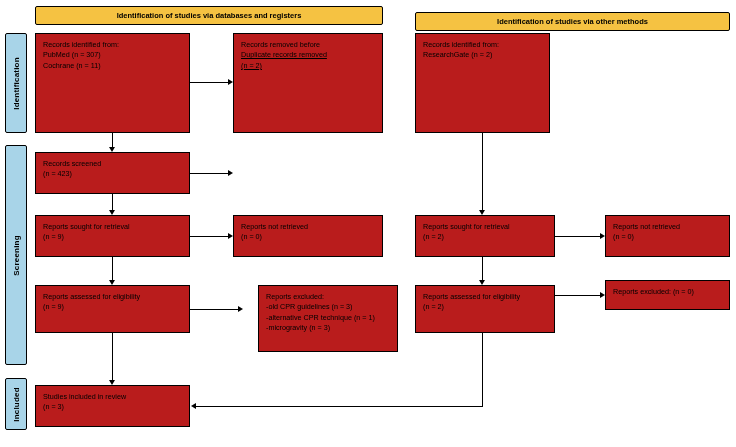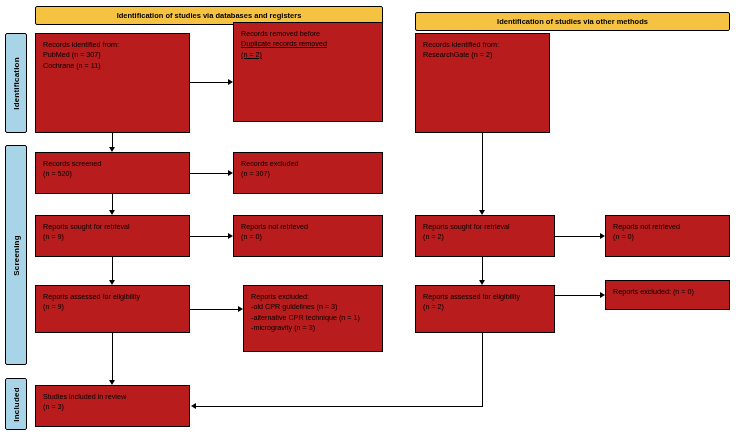--- a/index.html
+++ b/index.html
@@ -107,53 +107,51 @@
   </div>
 
   <div class="side-label" style="left:5px; top:378px; width:22px; height:52px;">
     <span>Included</span>
   </div>
 
   <div class="node" style="left:35px; top:33px; width:155px; height:100px;">Records identified from:
    PubMed (n = 307)
    Cochrane (n = 11)</div>
 
-  <div class="node" style="left:233px; top:22px; width:150px; height:100px; white-space:normal;">
+  <div class="node" style="left:233px; top:33px; width:150px; height:100px; white-space:normal;">
     <div>
       <span>Records removed before</span>
     </div>
     <div style="white-space:pre-line;text-decoration:underline;">Duplicate records removed
 (n = 2)</div>
   </div>
 
   <div class="node" style="left:415px; top:33px; width:135px; height:100px;">Records identified from:
    ResearchGate (n = 2)</div>
 
   <div class="node" style="left:35px; top:152px; width:155px; height:42px;">Records screened
-(n = 520)</div>
-
-  <div class="node" style="left:233px; top:152px; width:150px; height:42px;">Records excluded
-(n = 307)</div>
+(n = 423)</div>
+
 
   <div class="node" style="left:35px; top:215px; width:155px; height:42px;">Reports sought for retrieval
 (n = 9)</div>
 
   <div class="node" style="left:233px; top:215px; width:150px; height:42px;">Reports not retrieved
 (n = 0)</div>
 
   <div class="node" style="left:415px; top:215px; width:140px; height:42px;">Reports sought for retrieval
 (n = 2)</div>
 
   <div class="node" style="left:605px; top:215px; width:125px; height:42px;">Reports not retrieved
 (n = 0)</div>
 
   <div class="node" style="left:35px; top:285px; width:155px; height:48px;">Reports assessed for eligibility
 (n = 9)</div>
 
-  <div class="node" style="left:243px; top:285px; width:140px; height:67px;">Reports excluded:
+  <div class="node" style="left:258px; top:285px; width:140px; height:67px;">Reports excluded:
 -old CPR guidelines (n = 3)
 -alternative CPR technique (n = 1)
 -microgravity (n = 3)</div>
 
   <div class="node" style="left:415px; top:285px; width:140px; height:48px;">Reports assessed for eligibility
 (n = 2)</div>
 
   <div class="node" style="left:605px; top:280px; width:125px; height:30px;">Reports excluded: (n = 0)</div>
 
   <div class="node" style="left:35px; top:385px; width:155px; height:42px;">Studies included in review

